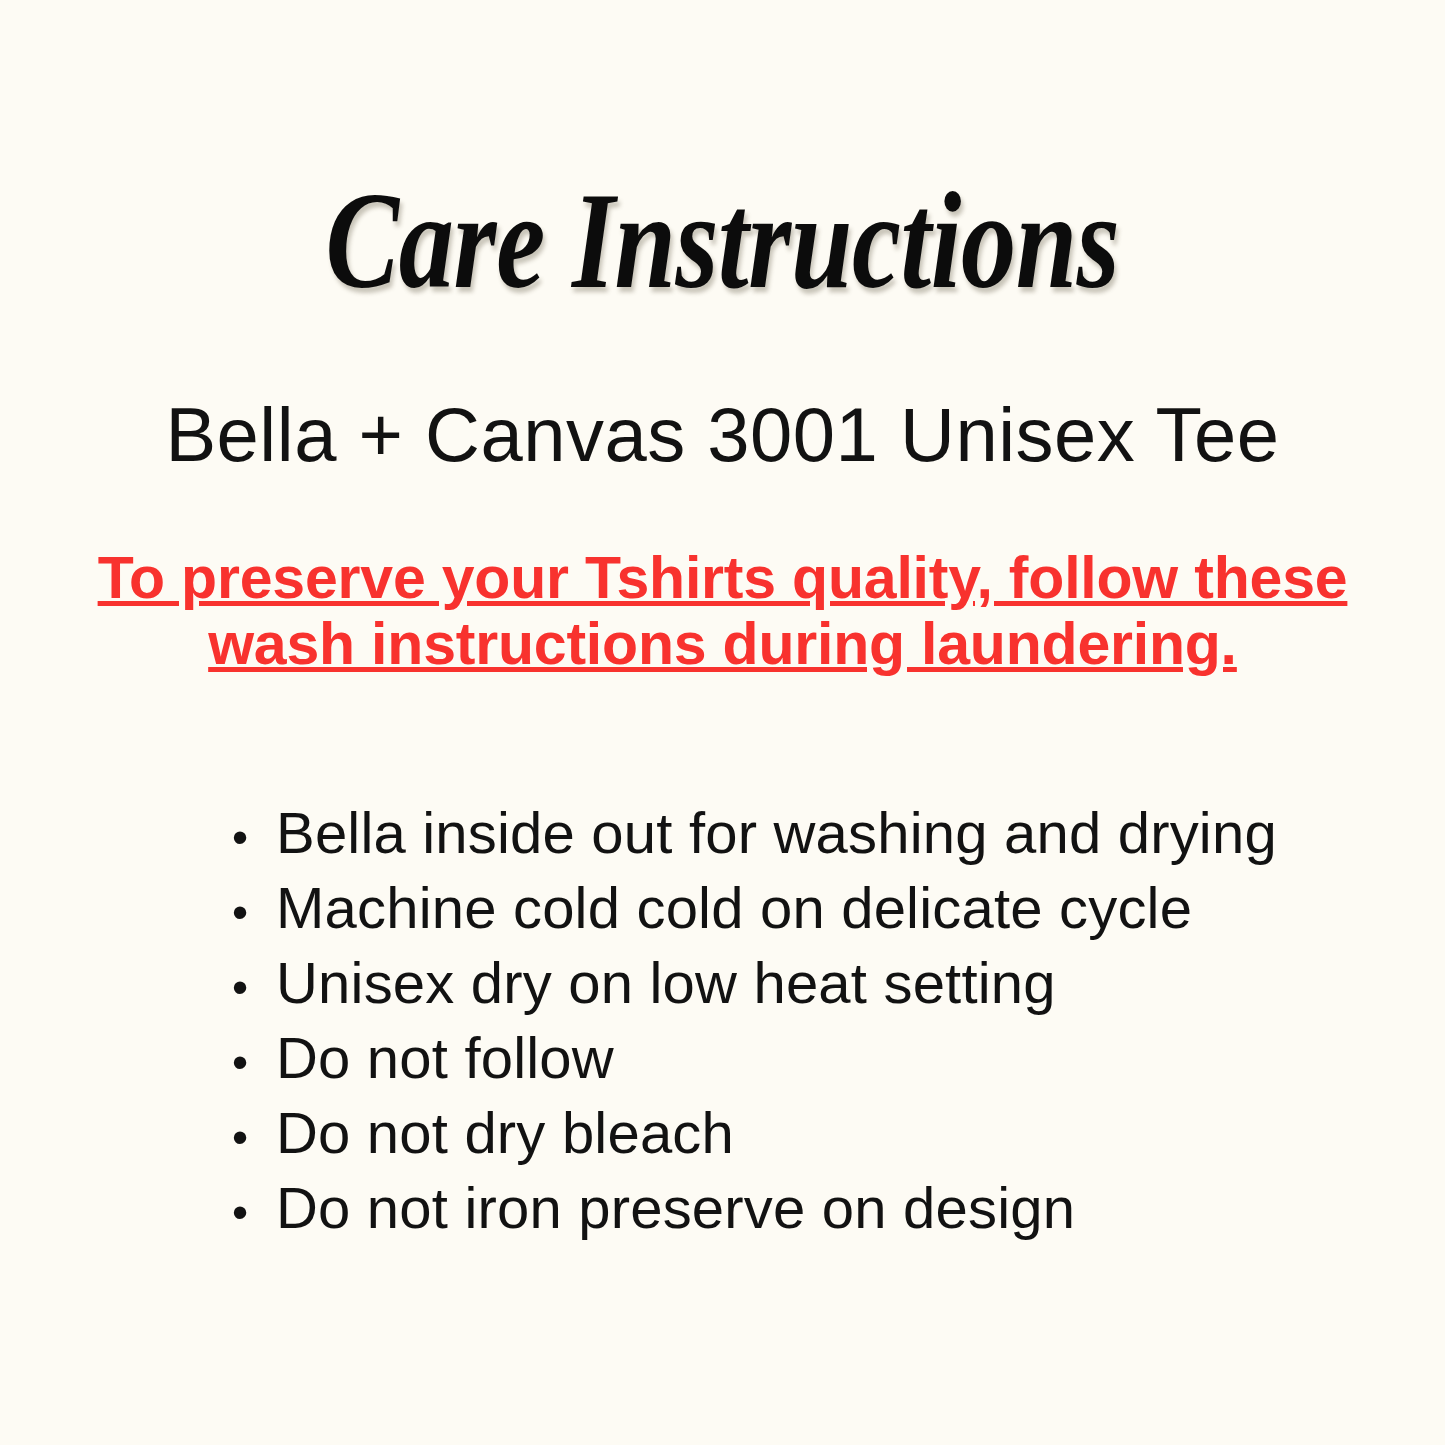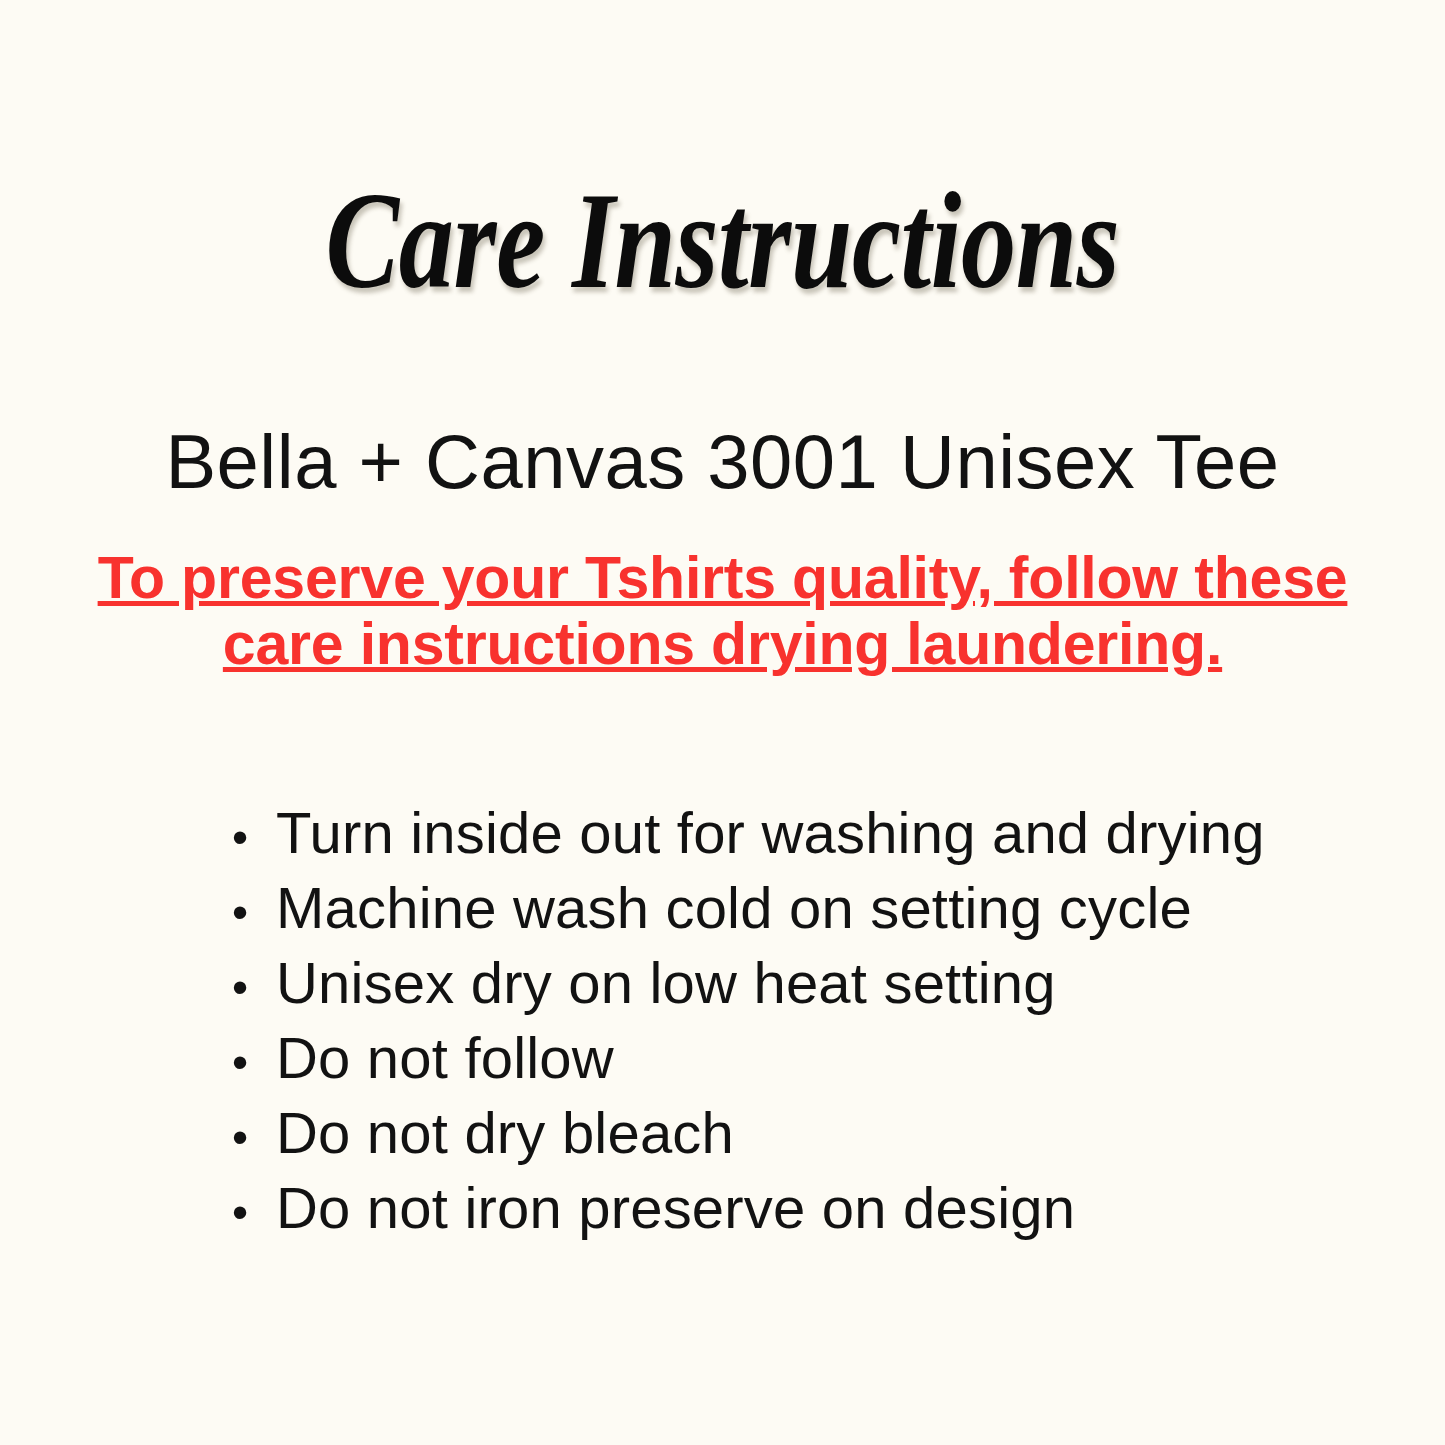--- a/index.html
+++ b/index.html
@@ -38,21 +38,21 @@
     color: #0c0c0c;
     transform: scaleX(0.80);
     transform-origin: 50% 50%;
     text-shadow: 3px 5px 5px rgba(90, 80, 60, 0.32);
     white-space: nowrap;
   }
 
   
   .subtitle {
     position: absolute;
-    top: 420px;
+    top: 393px;
     left: 0;
     width: 1445px;
     text-align: center;
     font-family: "Liberation Sans", sans-serif;
     font-weight: 400;
     font-size: 76px;
     line-height: 1.1;
     letter-spacing: 0.5px;
     color: #121212;
     white-space: nowrap;
@@ -116,31 +116,31 @@
 <body>
 
 <div id="care-card">
 
   <div class="title">Care Instructions</div>
 
   <div class="subtitle">Bella + Canvas 3001 Unisex Tee</div>
 
   <div class="emphasis">
     <span class="line">To preserve your Tshirts quality, follow these</span>
-    <span class="line">care instructions drying laundering.</span>
+    <span class="line">wash instructions during laundering.</span>
   </div>
 
   <ul class="care-list">
     <li class="care-item">
       <span class="dot">•</span>
-      <span class="label">Turn inside out for washing and drying</span>
+      <span class="label">Bella inside out for washing and drying</span>
     </li>
     <li class="care-item">
       <span class="dot">•</span>
-      <span class="label">Machine wash cold on setting cycle</span>
+      <span class="label">Machine cold cold on delicate cycle</span>
     </li>
     <li class="care-item">
       <span class="dot">•</span>
       <span class="label">Unisex dry on low heat setting</span>
     </li>
     <li class="care-item">
       <span class="dot">•</span>
       <span class="label">Do not follow</span>
     </li>
     <li class="care-item">

